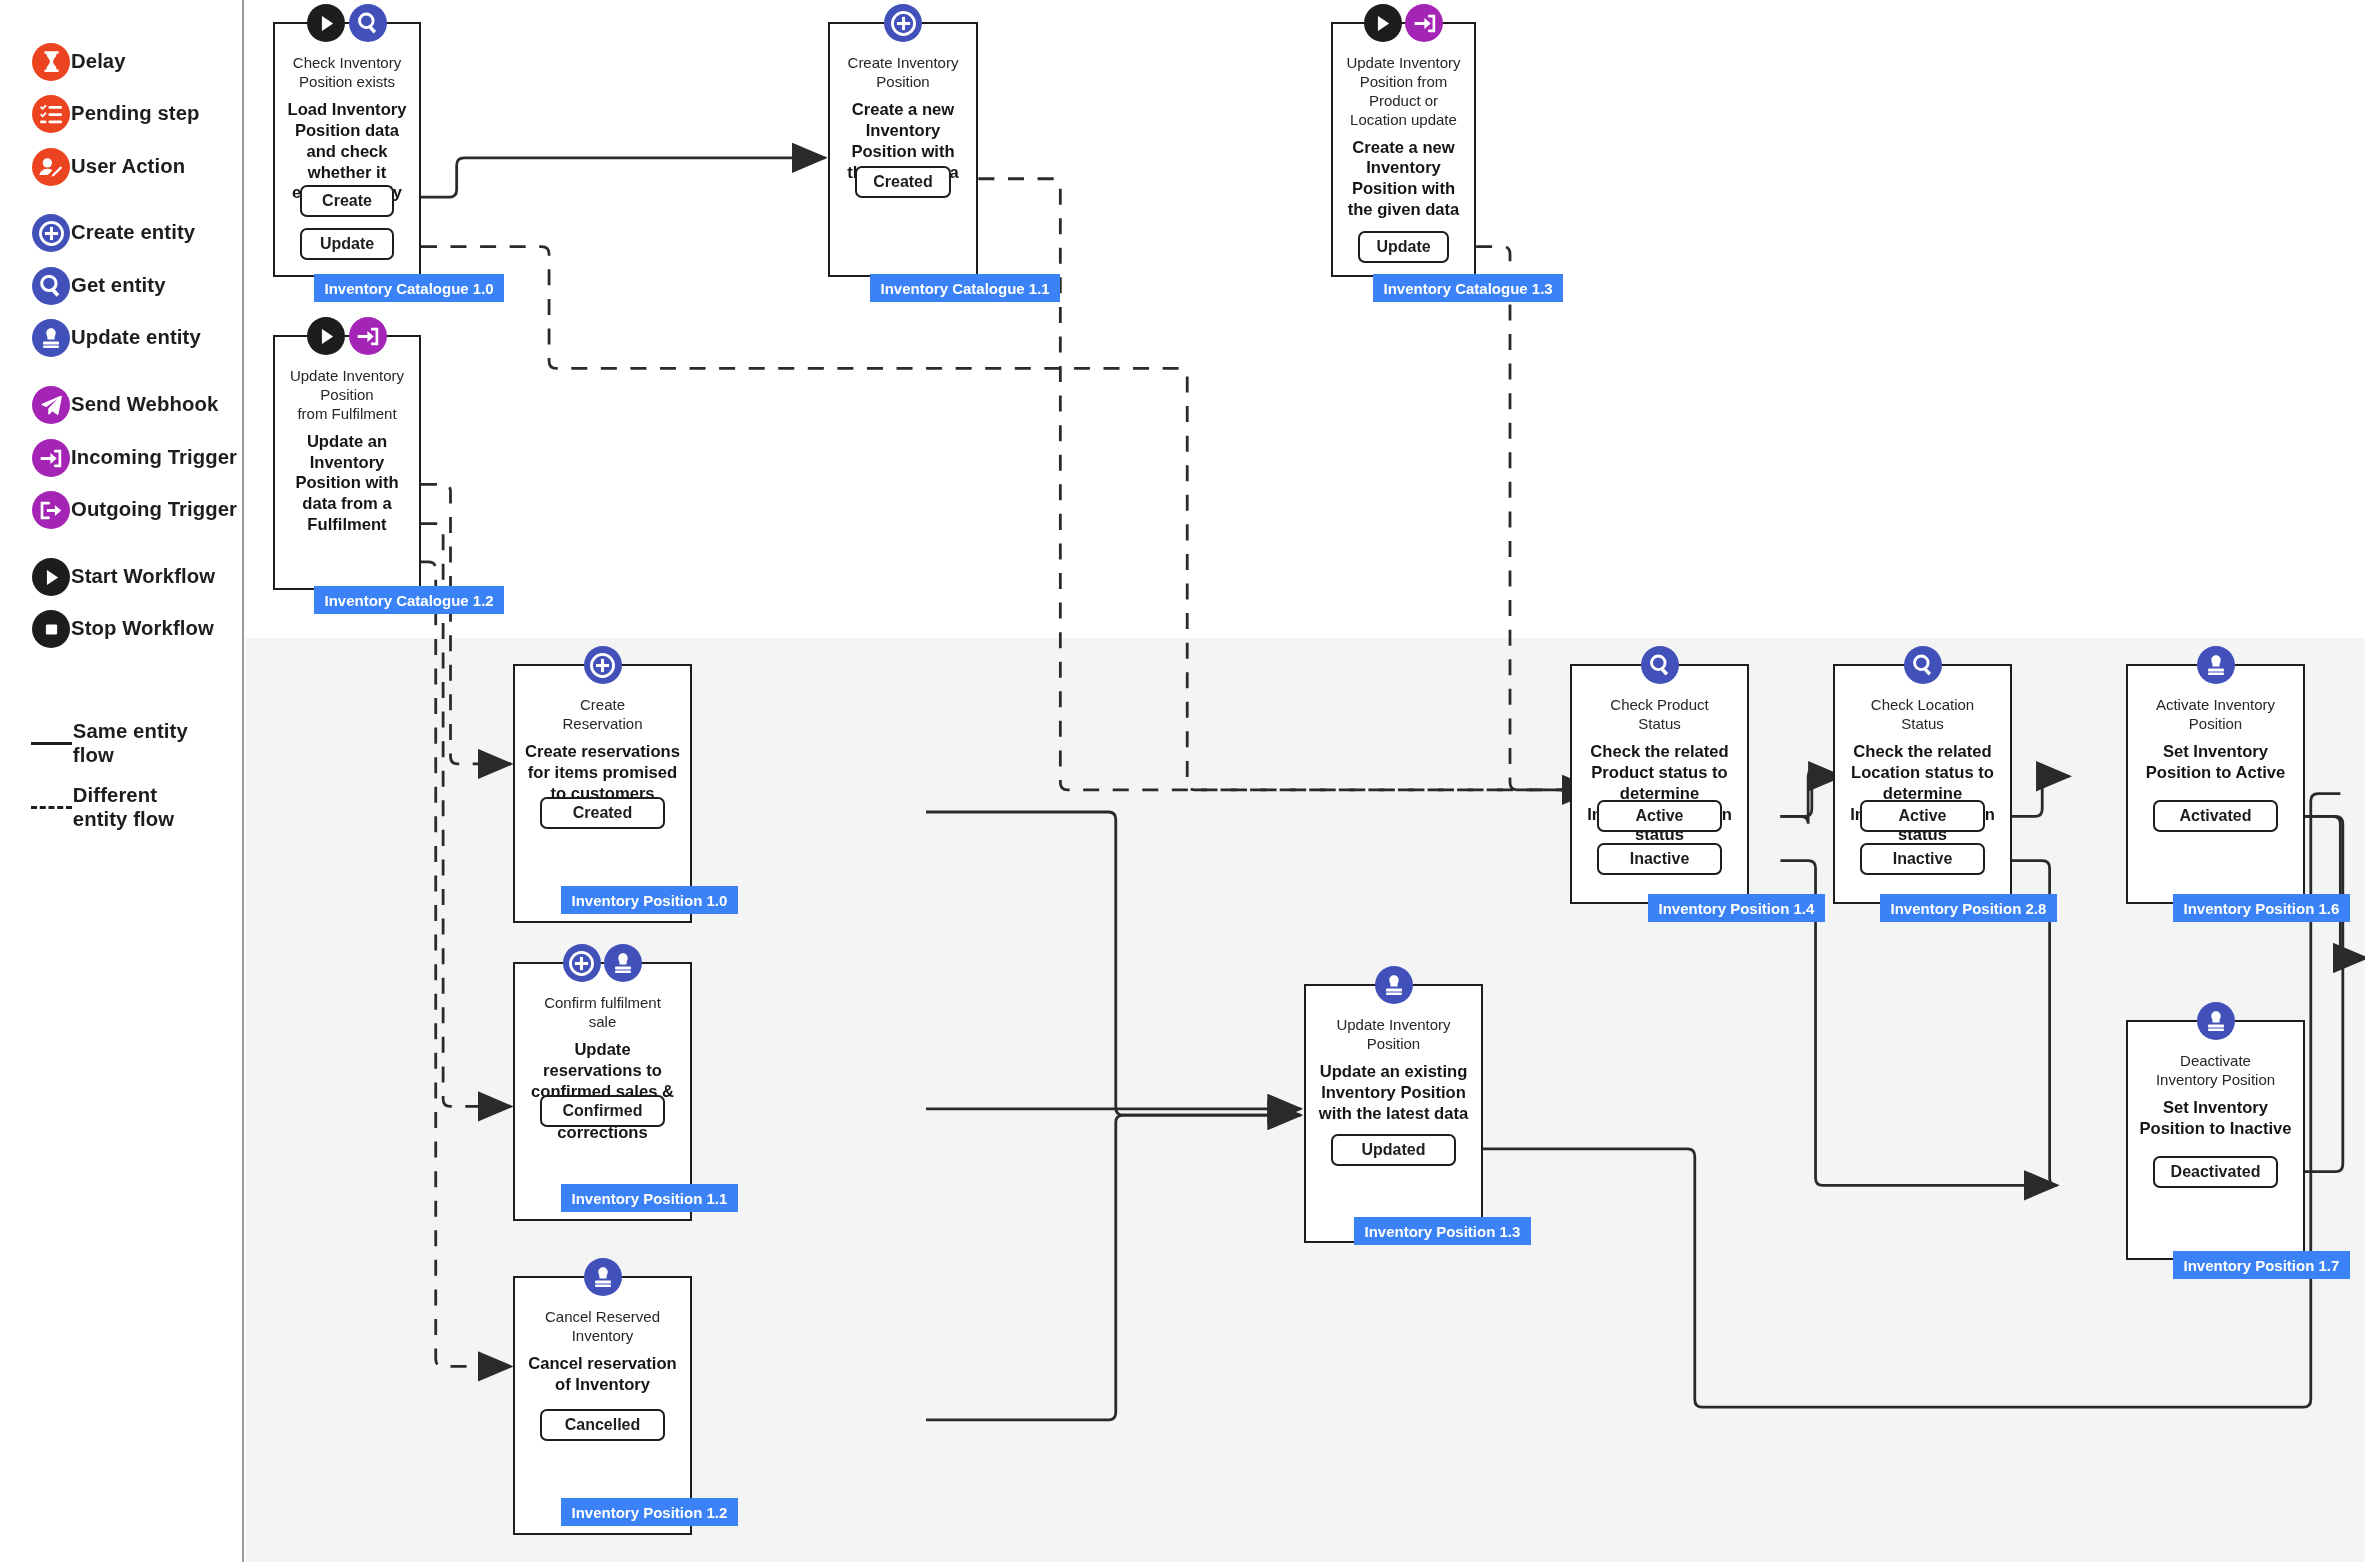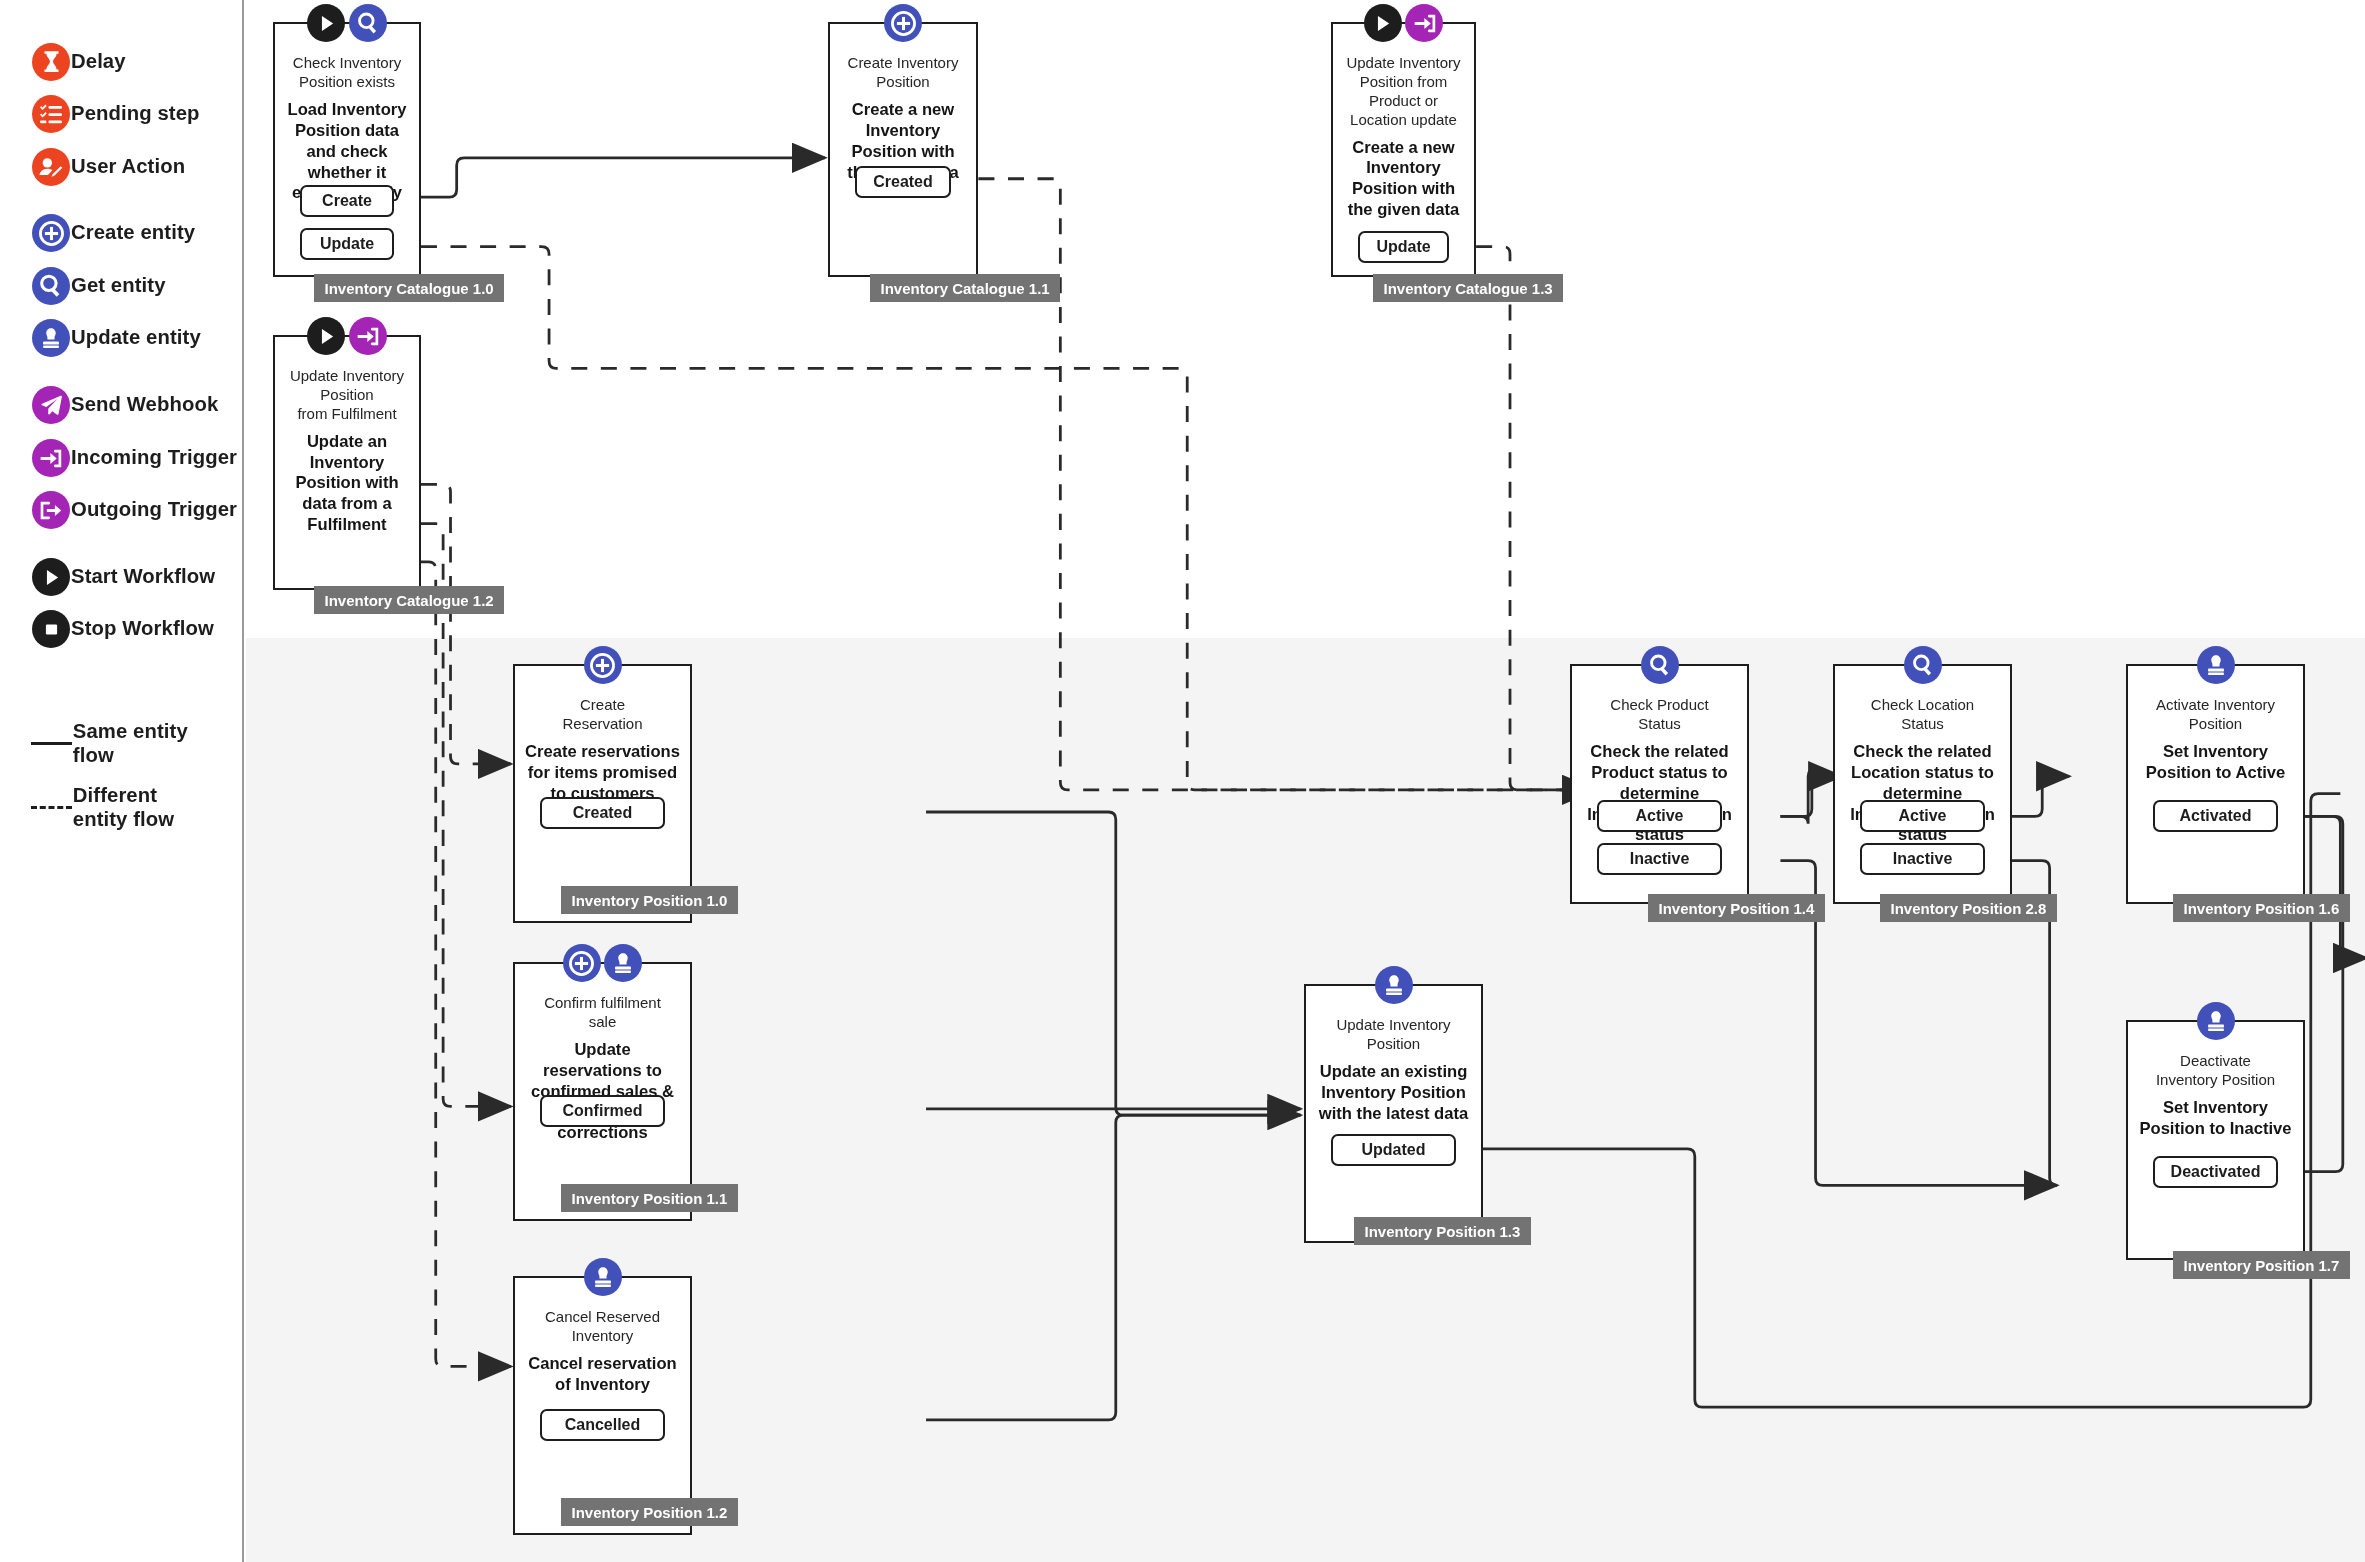--- a/index.html
+++ b/index.html
@@ -28,21 +28,21 @@
               gap:3.7px;z-index:3;pointer-events:none;}
   .ci{width:38px;height:38px;border-radius:50%;display:flex;align-items:center;justify-content:center;}
   .card-body{padding:30px 8.6px 0 8.6px;text-align:center;}
   .sub{font-size:15px;color:#262626;line-height:1.26;font-weight:normal;}
   .ttl{font-size:16.6px;color:#151515;font-weight:bold;line-height:1.26;margin-top:8px;}
   .outs{position:absolute;left:0;width:100%;box-sizing:border-box;padding:0 25px;
         display:flex;flex-direction:column;gap:11px;align-items:center;z-index:4;}
   .pill{width:100%;height:32px;border:2.2px solid #1d1d1d;border-radius:6.8px;background:#fff;
         display:flex;align-items:center;justify-content:center;font-size:16px;color:#1d1d1d;
         box-sizing:border-box;font-weight:bold;}
-  .tag{position:absolute;background:#737373;color:#fff;font-size:15px;font-weight:bold;
+  .tag{position:absolute;background:#3b82f6;color:#fff;font-size:15px;font-weight:bold;
        padding:5.5px 10.5px;white-space:nowrap;z-index:12;}
 
   
   .c-blue{background:#4250ba;} .c-purple{background:#a424b5;} .c-black{background:#1d1d1d;}
   .c-orange{background:#ec4420;}
 </style>
 </head>
 <body>
 
 <div id="root">

